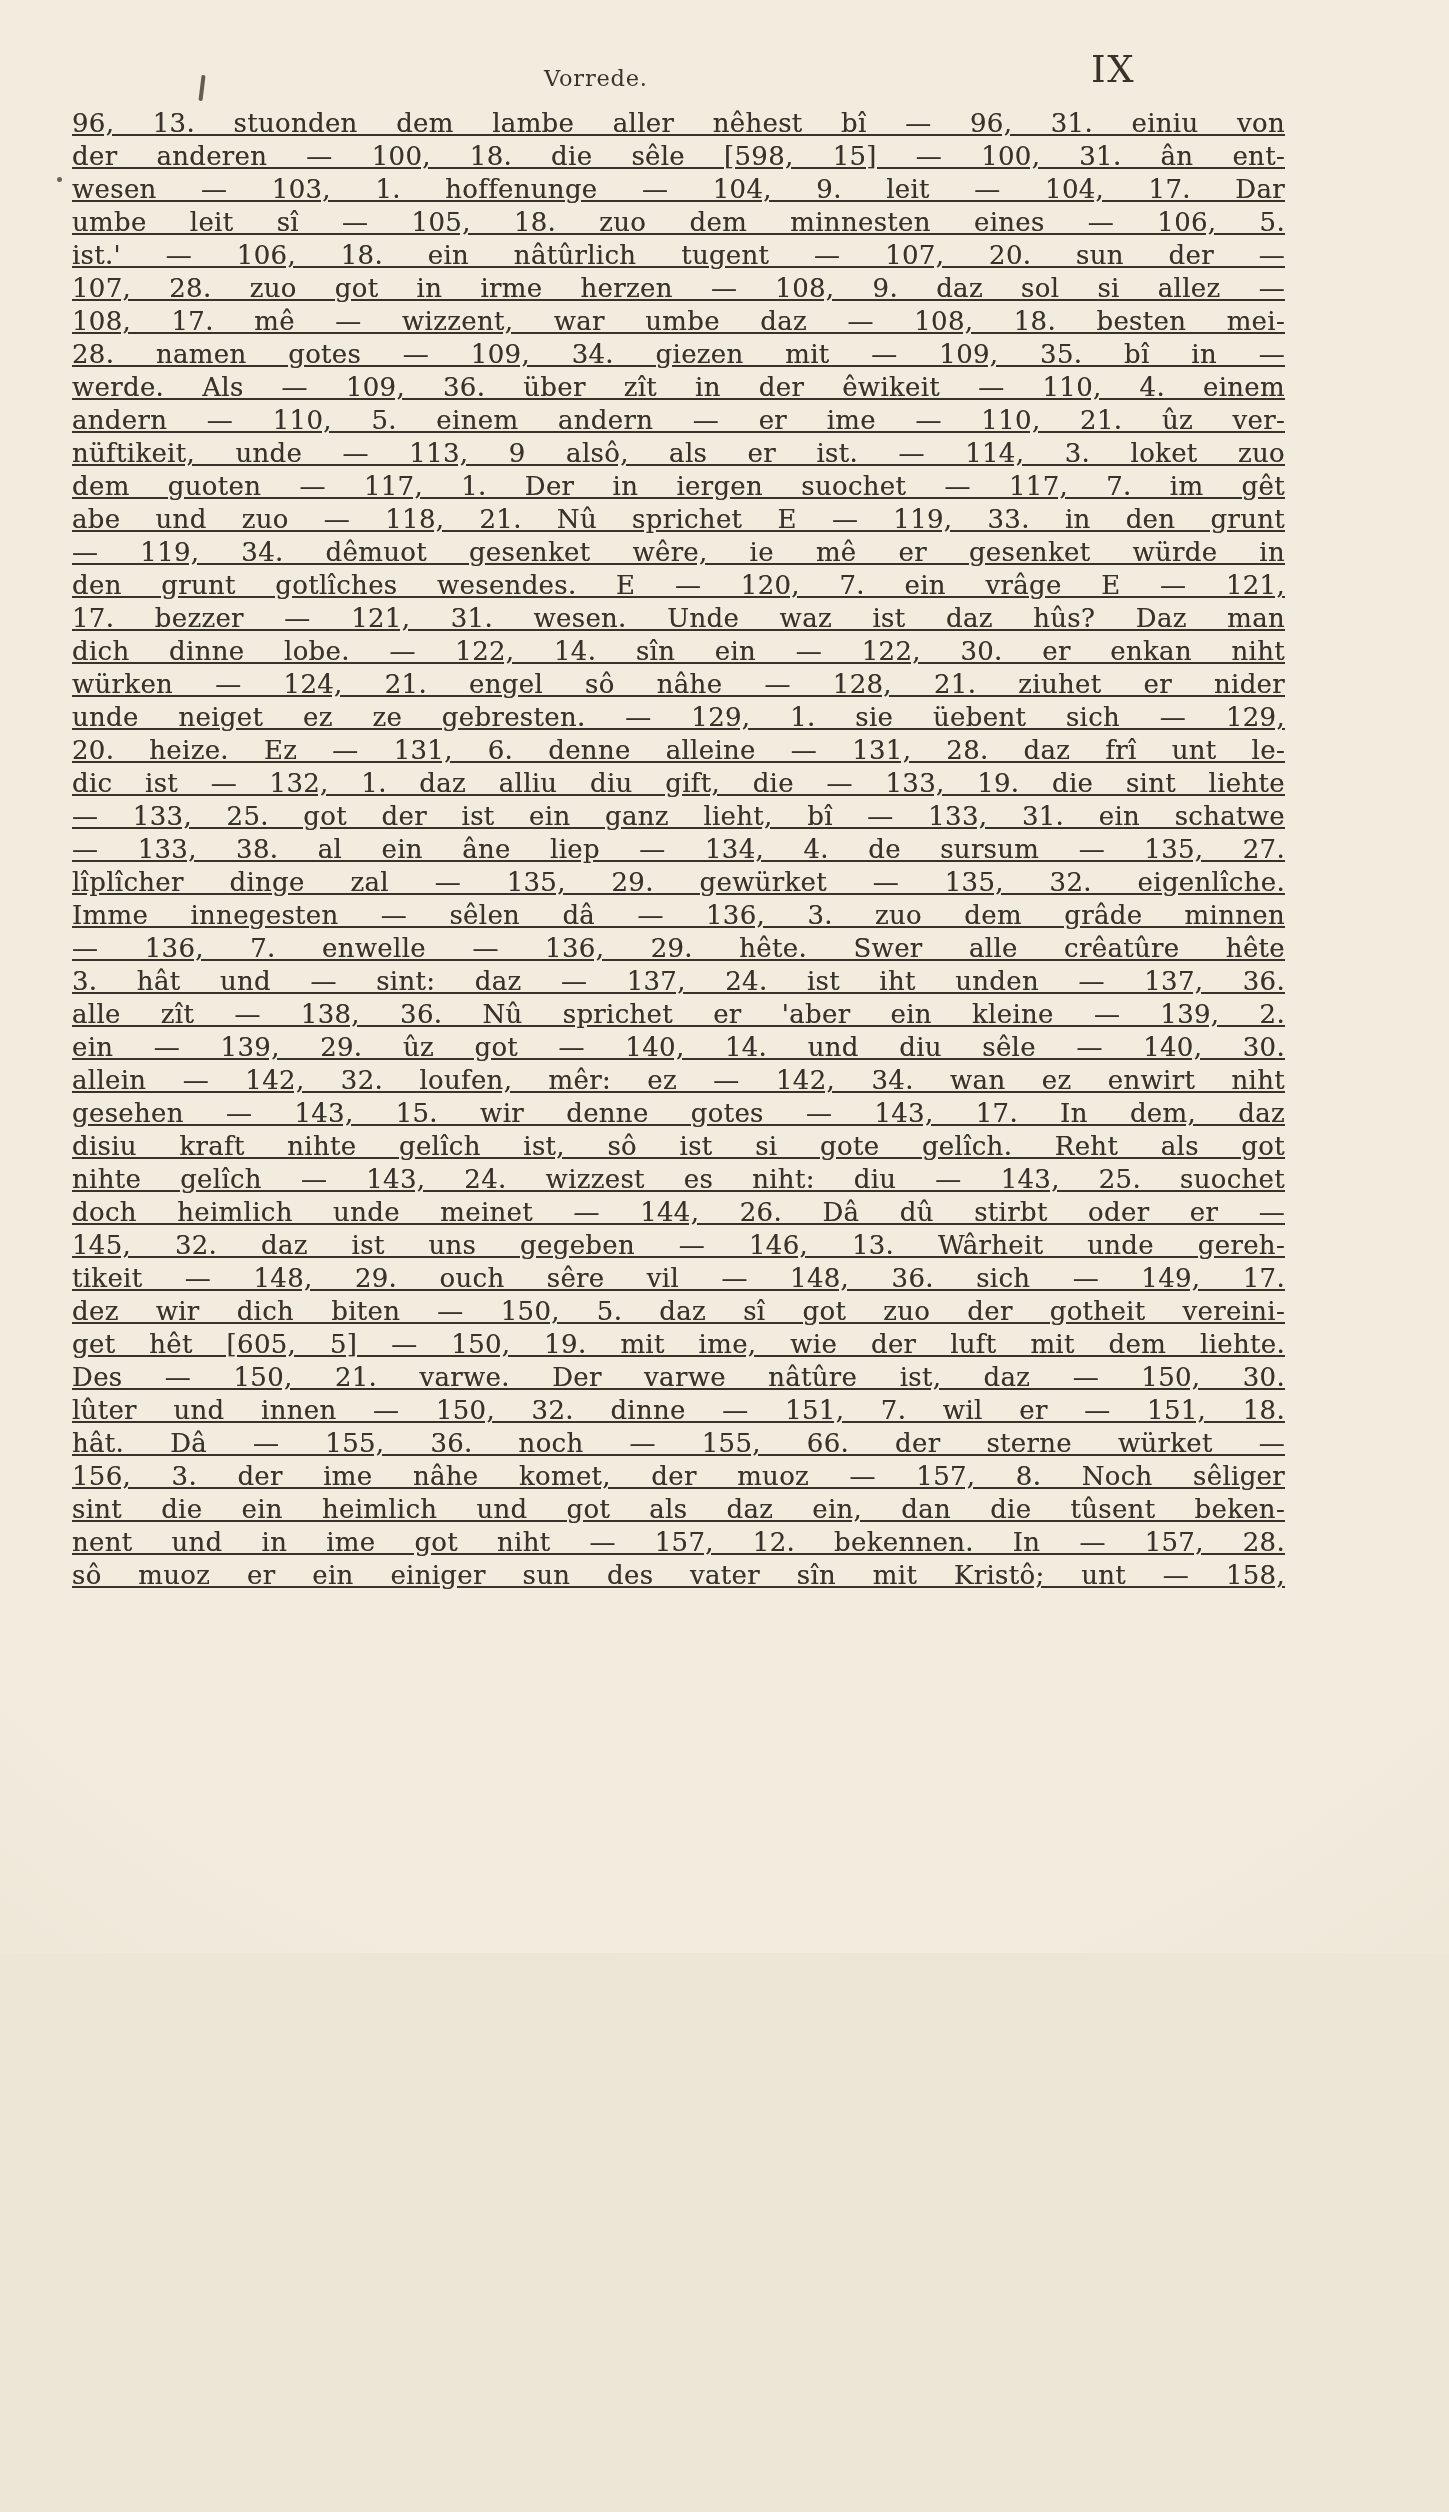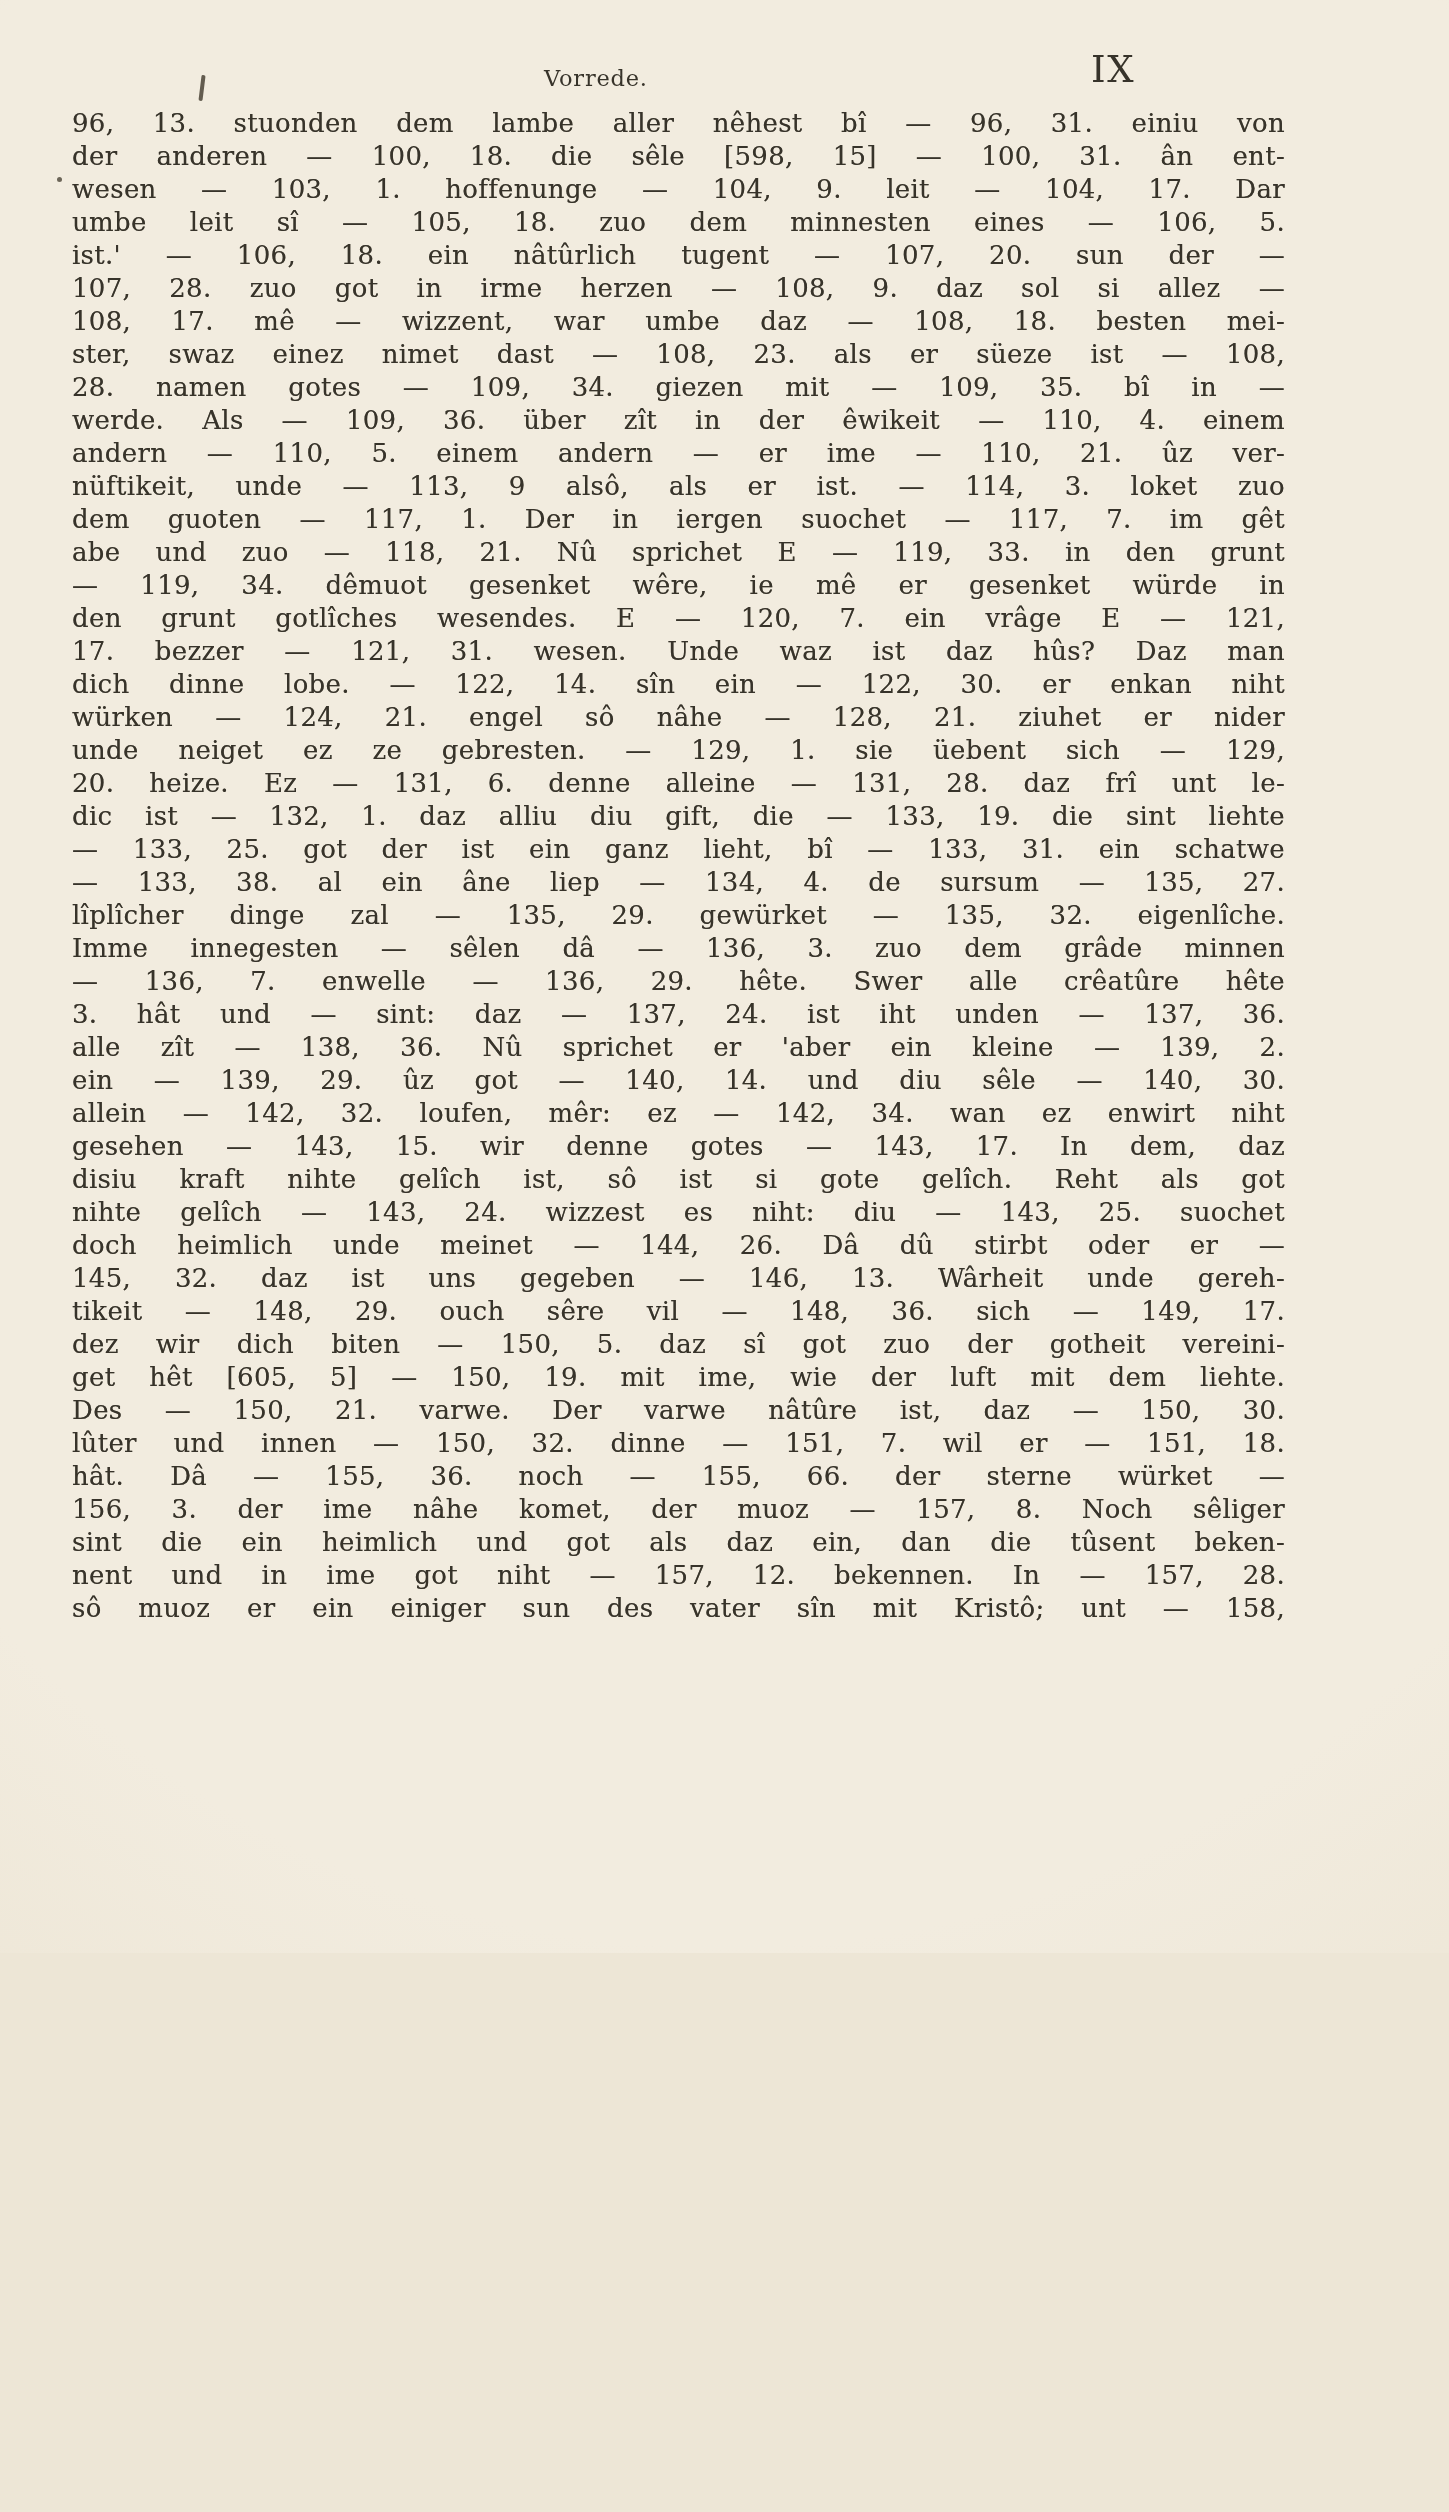--- a/index.html
+++ b/index.html
@@ -46,20 +46,21 @@
     font-size: 26px;
     line-height: 33px;
     height: 33px;
     letter-spacing: 0.3px;
     word-spacing: 1.6px;
     text-align: justify;
     text-align-last: justify;
     white-space: normal;
     color: var(--ink, #37332a);
     text-shadow: 0 0 0.4px rgba(45, 40, 28, 0.55);
+    text-decoration: underline;
   }
   .ink-mark {
     position: absolute;
     left: 200px;
     top: 75px;
     width: 3.9px;
     height: 26.4px;
     background: #4a4336;
     border-radius: 1.6px;
     transform: rotate(7deg);
@@ -89,21 +90,20 @@
   <div class="dot-mark"></div>
 
   <div class="body-text">
       <div class="text-line">96, 13. stuonden dem lambe aller nêhest bî — 96, 31. einiu von</div>
       <div class="text-line">der anderen — 100, 18. die sêle [598, 15] — 100, 31. ân ent-</div>
       <div class="text-line">wesen — 103, 1. hoffenunge — 104, 9. leit — 104, 17. Dar</div>
       <div class="text-line">umbe leit sî — 105, 18. zuo dem minnesten eines — 106, 5.</div>
       <div class="text-line">ist.' — 106, 18. ein nâtûrlich tugent — 107, 20. sun der —</div>
       <div class="text-line">107, 28. zuo got in irme herzen — 108, 9. daz sol si allez —</div>
       <div class="text-line">108, 17. mê — wizzent, war umbe daz — 108, 18. besten mei-</div>
-      <div class="text-line">ster, swaz einez nimet dast — 108, 23. als er süeze ist — 108,</div>
       <div class="text-line">28. namen gotes — 109, 34. giezen mit — 109, 35. bî in —</div>
       <div class="text-line">werde. Als — 109, 36. über zît in der êwikeit — 110, 4. einem</div>
       <div class="text-line">andern — 110, 5. einem andern — er ime — 110, 21. ûz ver-</div>
       <div class="text-line">nüftikeit, unde — 113, 9 alsô, als er ist. — 114, 3. loket zuo</div>
       <div class="text-line">dem guoten — 117, 1. Der in iergen suochet — 117, 7. im gêt</div>
       <div class="text-line">abe und zuo — 118, 21. Nû sprichet E — 119, 33. in den grunt</div>
       <div class="text-line">— 119, 34. dêmuot gesenket wêre, ie mê er gesenket würde in</div>
       <div class="text-line">den grunt gotlîches wesendes. E — 120, 7. ein vrâge E — 121,</div>
       <div class="text-line">17. bezzer — 121, 31. wesen. Unde waz ist daz hûs? Daz man</div>
       <div class="text-line">dich dinne lobe. — 122, 14. sîn ein — 122, 30. er enkan niht</div>

